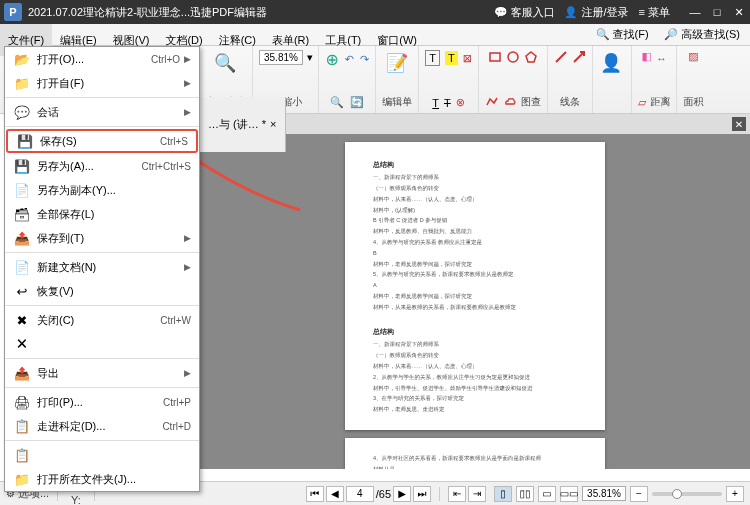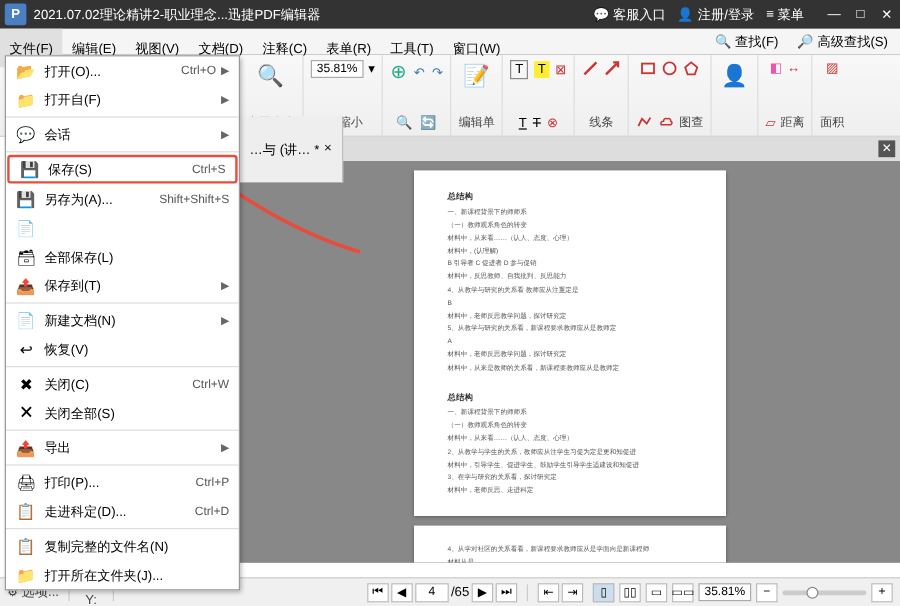--- a/index.html
+++ b/index.html
@@ -129,50 +129,50 @@
     </div>
     <div class="rib-row" style="gap:5px">
       <span style="text-decoration:underline">T</span>
       <span style="text-decoration:line-through">T</span>
       <span style="color:#c33">⊗</span>
     </div>
   </div>
   <div class="rib-group">
     <div class="rib-row" style="gap:4px">
       <svg width="14" height="14">
+          <rect x="2" y="3" width="10" height="8" fill="none" stroke="#c33" stroke-width="1.5"></rect>
+        </svg>
+      <svg width="14" height="14">
+          <circle cx="7" cy="7" r="5" fill="none" stroke="#c33" stroke-width="1.5"></circle>
+        </svg>
+      <svg width="14" height="14">
+          <polygon points="7,2 12,6 10,12 4,12 2,6" fill="none" stroke="#c33" stroke-width="1.5"></polygon>
+        </svg>
+    </div>
+    <div class="rib-row" style="gap:4px">
+      <svg width="14" height="14">
+          <polyline points="2,10 5,4 9,8 12,3" fill="none" stroke="#c33" stroke-width="1.5"></polyline>
+        </svg>
+      <svg width="14" height="14">
+          <path d="M3 9 Q2 6 5 6 Q5 3 8 4 Q11 3 11 6 Q13 7 11 9 Z" fill="none" stroke="#c33" stroke-width="1.3"></path>
+        </svg>
+      <span class="rib-lbl">图查</span>
+    </div>
+  </div>
+  <div class="rib-group">
+    <div class="rib-row" style="gap:4px">
+      <svg width="14" height="14">
           <line x1="2" y1="12" x2="12" y2="2" stroke="#c33" stroke-width="2"></line>
         </svg>
       <svg width="14" height="14">
           <line x1="2" y1="12" x2="11" y2="3" stroke="#c33" stroke-width="2"></line>
           <path d="M8 2 L12 2 L12 6" fill="none" stroke="#c33" stroke-width="2"></path>
         </svg>
     </div>
     <div class="rib-lbl">线条</div>
-  </div>
-  <div class="rib-group">
-    <div class="rib-row" style="gap:4px">
-      <svg width="14" height="14">
-          <rect x="2" y="3" width="10" height="8" fill="none" stroke="#c33" stroke-width="1.5"></rect>
-        </svg>
-      <svg width="14" height="14">
-          <circle cx="7" cy="7" r="5" fill="none" stroke="#c33" stroke-width="1.5"></circle>
-        </svg>
-      <svg width="14" height="14">
-          <polygon points="7,2 12,6 10,12 4,12 2,6" fill="none" stroke="#c33" stroke-width="1.5"></polygon>
-        </svg>
-    </div>
-    <div class="rib-row" style="gap:4px">
-      <svg width="14" height="14">
-          <polyline points="2,10 5,4 9,8 12,3" fill="none" stroke="#c33" stroke-width="1.5"></polyline>
-        </svg>
-      <svg width="14" height="14">
-          <path d="M3 9 Q2 6 5 6 Q5 3 8 4 Q11 3 11 6 Q13 7 11 9 Z" fill="none" stroke="#c33" stroke-width="1.3"></path>
-        </svg>
-      <span class="rib-lbl">图查</span>
-    </div>
   </div>
   <div class="rib-group">
     <div class="rib-icon" style="color:#36a">👤</div>
     <div class="rib-lbl">&nbsp;</div>
   </div>
   <div class="rib-group">
     <div class="rib-row" style="gap:4px">
       <span style="color:#e5a">◧</span>
       <span style="color:#c33">↔</span>
     </div>
@@ -249,24 +249,25 @@
     </div>
     <div class="fm-sep"></div>
     <div class="fm-item fm-highlight">
       <span class="fm-icon">💾</span>
       <span class="fm-label">保存(S)</span>
       <span class="fm-short">Ctrl+S</span>
     </div>
     <div class="fm-item">
       <span class="fm-icon">💾</span>
       <span class="fm-label">另存为(A)...</span>
-      <span class="fm-short">Shift+Shift+S</span>
+      <span class="fm-short">Ctrl+Ctrl+S</span>
     </div>
     <div class="fm-item">
       <span class="fm-icon">📄</span>
+      <span class="fm-label">另存为副本(Y)...</span>
     </div>
     <div class="fm-item">
       <span class="fm-icon">🗃</span>
       <span class="fm-label">全部保存(L)</span>
     </div>
     <div class="fm-item">
       <span class="fm-icon">📤</span>
       <span class="fm-label">保存到(T)</span>
       <span class="fm-arrow">▶</span>
     </div>
@@ -281,21 +282,20 @@
       <span class="fm-label">恢复(V)</span>
     </div>
     <div class="fm-sep"></div>
     <div class="fm-item">
       <span class="fm-icon">✖</span>
       <span class="fm-label">关闭(C)</span>
       <span class="fm-short">Ctrl+W</span>
     </div>
     <div class="fm-item">
       <span class="fm-icon">🗙</span>
-      <span class="fm-label">关闭全部(S)</span>
     </div>
     <div class="fm-sep"></div>
     <div class="fm-item">
       <span class="fm-icon">📤</span>
       <span class="fm-label">导出</span>
       <span class="fm-arrow">▶</span>
     </div>
     <div class="fm-sep"></div>
     <div class="fm-item">
       <span class="fm-icon">🖨</span>
@@ -303,21 +303,20 @@
       <span class="fm-short">Ctrl+P</span>
     </div>
     <div class="fm-item">
       <span class="fm-icon">📋</span>
       <span class="fm-label">走进科定(D)...</span>
       <span class="fm-short">Ctrl+D</span>
     </div>
     <div class="fm-sep"></div>
     <div class="fm-item">
       <span class="fm-icon">📋</span>
-      <span class="fm-label">复制完整的文件名(N)</span>
     </div>
     <div class="fm-item">
       <span class="fm-icon">📁</span>
       <span class="fm-label">打开所在文件夹(J)...</span>
     </div>
   </div>
 
 <svg class="arrow-annotation" width="120" height="60">
   <defs>
       <marker id="ah" markerWidth="8" markerHeight="8" refX="2" refY="4" orient="auto">

